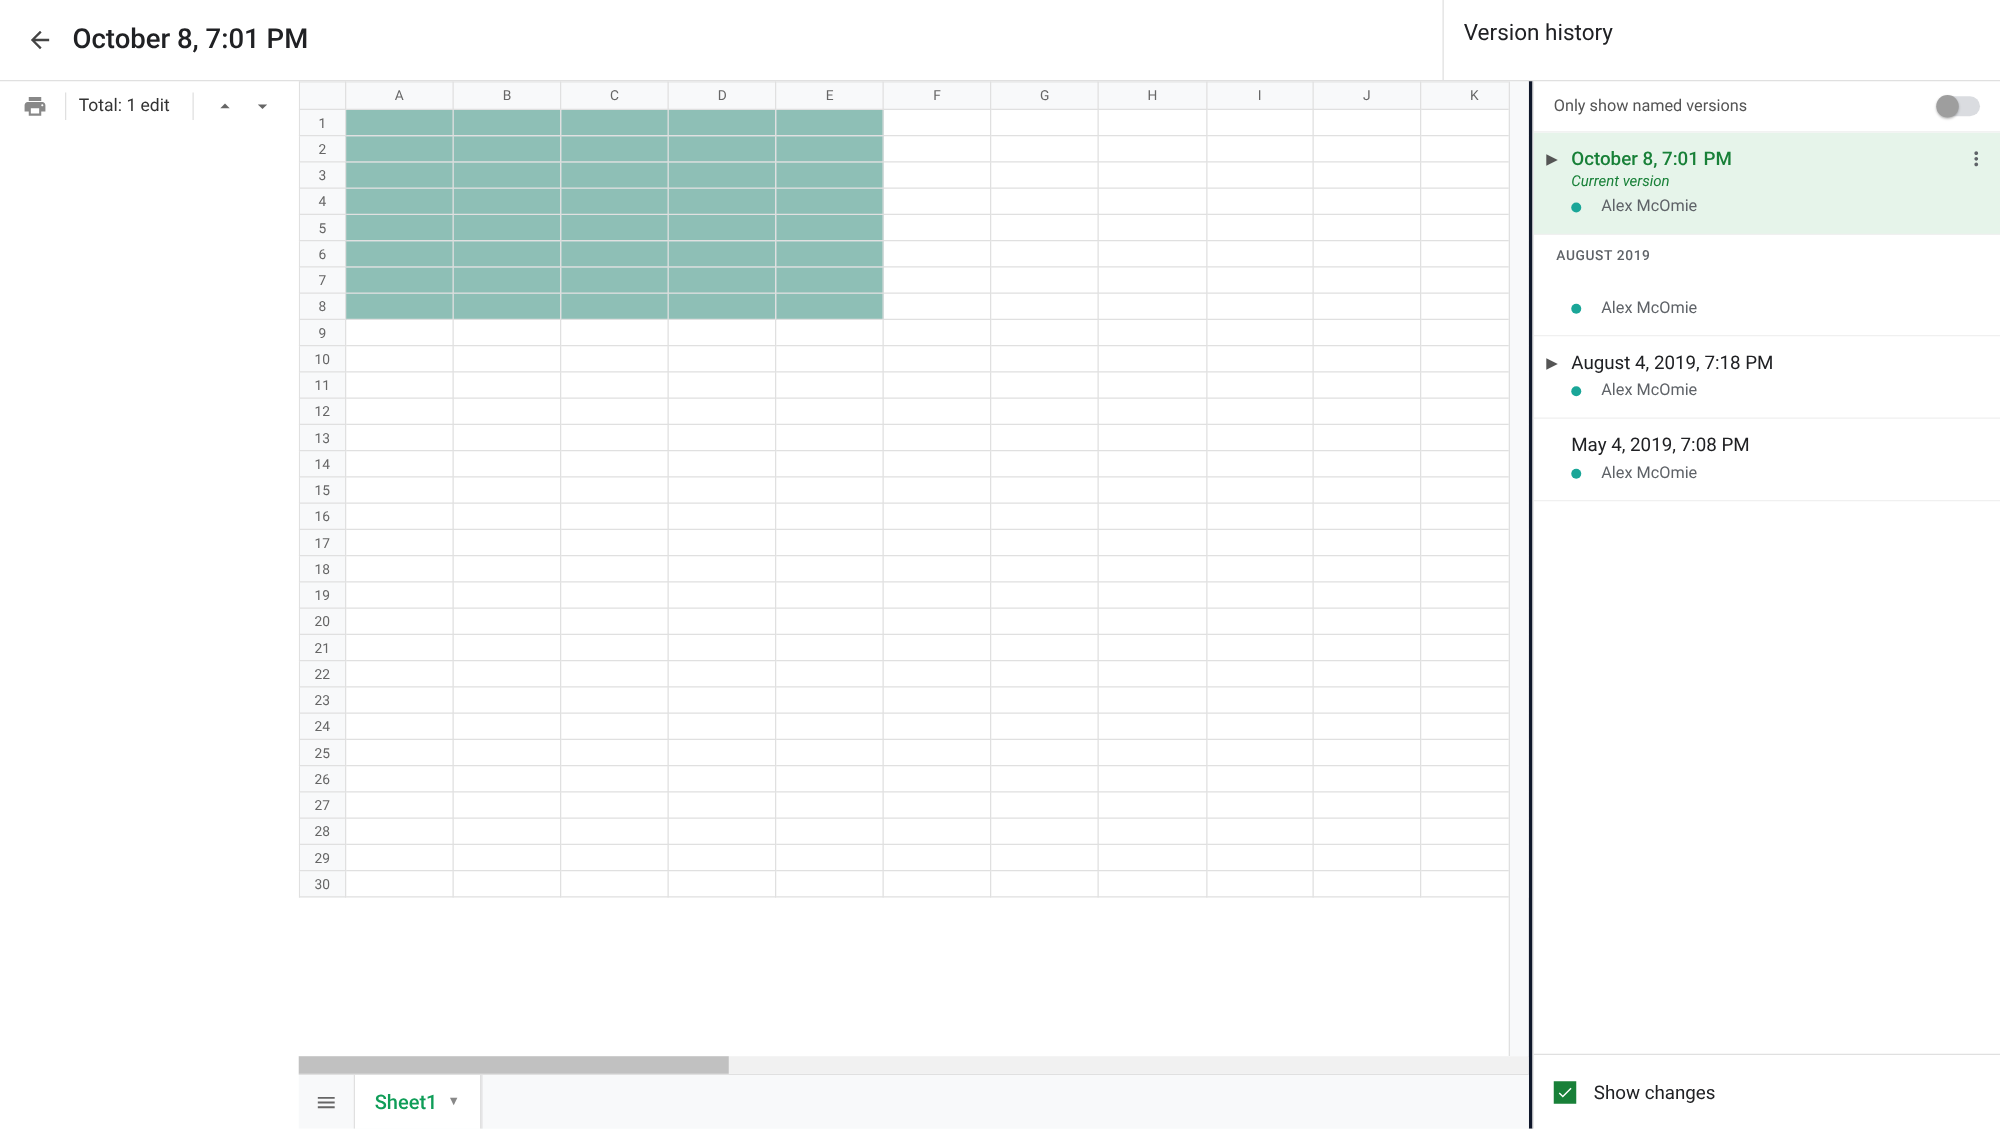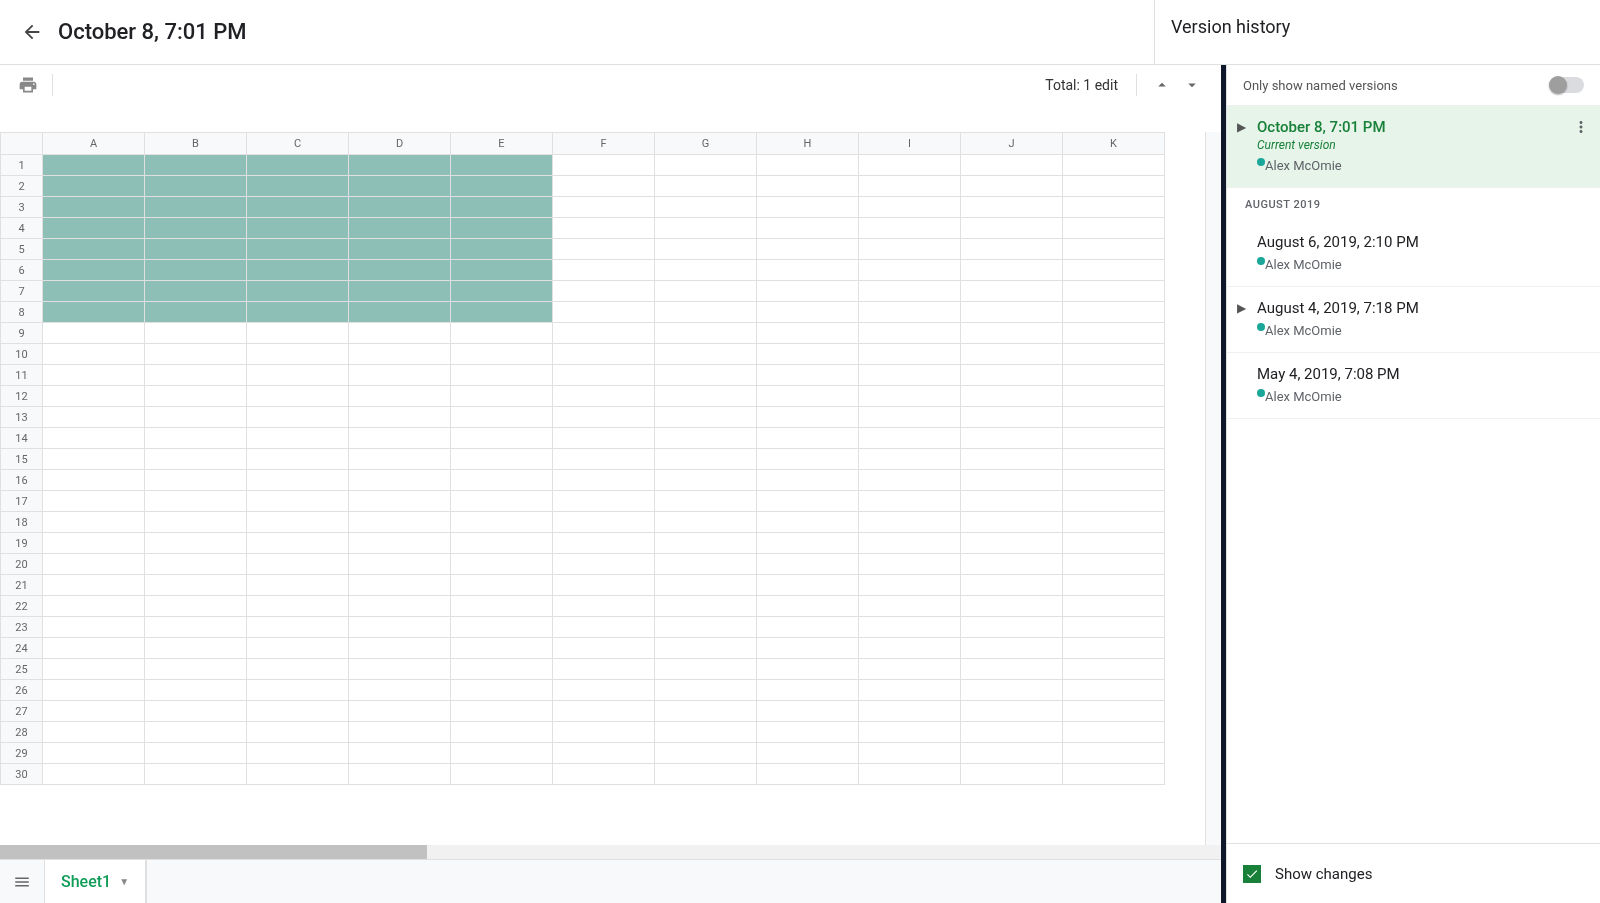--- a/index.html
+++ b/index.html
@@ -37,24 +37,23 @@
   }
   .main-row {
     flex: 1;
     display: flex;
     min-height: 0;
     border-top: 1px solid #e0e0e0;
   }
   .left-col {
     flex: 1;
     display: flex;
-    flex-direction: column;
+    flex-direction: row;
     min-width: 0;
-    border-right: 5px solid #0f172a;
-    gap: 27px;
+    border-right: 3px solid #0f172a;
   }
   .toolbar {
     height: 40px;
     display: flex;
     align-items: center;
     padding: 0 14px;
   }
   .print-btn {
     color: #888;
     width: 28px; height: 28px;
@@ -224,22 +223,22 @@
     font-size:15px;
   }
   .ver.selected .ver-title { color:#188038; font-weight:500; }
   .ver-sub {
     font-size:12px;
     color:#188038;
     font-style:italic;
     margin-top:2px;
   }
   .editor {
-    display:flex; align-items:flex-start;
-    gap:0;
+    display:flex; align-items:center;
+    gap:16px;
     margin-top:6px;
     font-size:13px;
     color:#5f6368;
   }
   .dot { width:8px;height:8px;border-radius:50%;background:#1aa698; }
   .more {
     position:absolute;
     right:10px; top:12px;
     color:#5f6368;
     cursor:pointer;
@@ -799,21 +798,20 @@
           <div class="editor">
             <span class="dot"></span>
             <span>Alex McOmie</span>
           </div>
           <span class="more"><svg width="18" height="18" viewBox="0 0 24 24">
               <path fill="currentColor" d="M12 8c1.1 0 2-.9 2-2s-.9-2-2-2-2 .9-2 2 .9 2 2 2zm0 2c-1.1 0-2 .9-2 2s.9 2 2 2 2-.9 2-2-.9-2-2-2zm0 6c-1.1 0-2 .9-2 2s.9 2 2 2 2-.9 2-2-.9-2-2-2z"></path>
             </svg></span>
         </div>
         <div class="group-hdr">AUGUST 2019</div>
         <div class="ver">
-          <div class="ver-title">August 6, 2019, 2:10 PM</div>
           <div class="editor">
             <span class="dot"></span>
             <span>Alex McOmie</span>
           </div>
         </div>
         <div class="ver">
           <span class="expander">▶</span>
           <div class="ver-title">August 4, 2019, 7:18 PM</div>
           <div class="editor">
             <span class="dot"></span>

